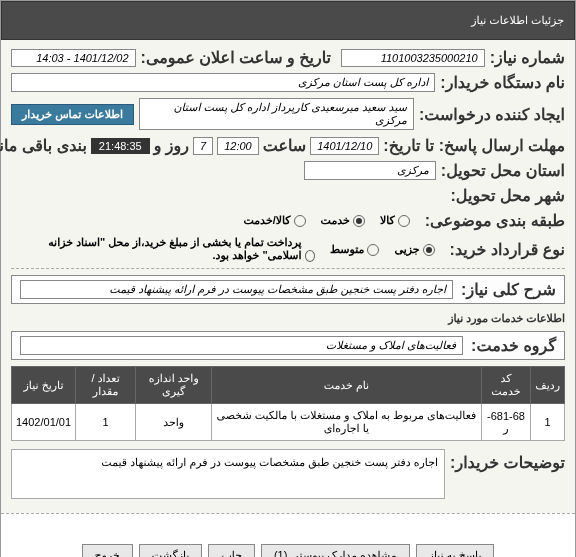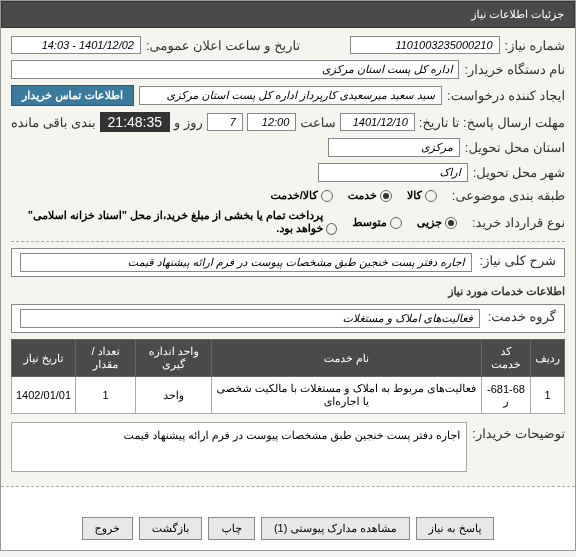--- a/index.html
+++ b/index.html
@@ -10,38 +10,39 @@
   direction: rtl;
   width: 576px;
 }
 .container {
   background: #fff;
   border: 1px solid #999;
 }
 .panel-header {
   background: #4a4a4a;
   color: #fff;
-  padding: 6px 10px;
+  padding: 12px 10px;
   font-size: 11px;
   border: 1px solid #333;
 }
 .panel-body {
   background: #f5f5f0;
   padding: 8px 10px;
 }
 .row {
   display: flex;
   align-items: center;
   margin-bottom: 6px;
   gap: 5px;
 }
 .label {
   color: #333;
   white-space: nowrap;
-  font-size: 13px;
+  font-size: 16px;
+  font-weight: bold;
 }
 .val-box {
   border: 1px solid #888;
   background: #fff;
   padding: 2px 6px;
   min-height: 18px;
   display: inline-flex;
   align-items: center;
   font-size: 11px;
   font-style: italic;
@@ -56,21 +57,21 @@
   padding: 3px 10px;
   border: 1px solid #2a5a7c;
   font-size: 11px;
   cursor: pointer;
   font-weight: bold;
 }
 .dark-tag {
   background: #333;
   color: #fff;
   padding: 2px 8px;
-  font-size: 14px;
+  font-size: 11px;
 }
 .divider {
   border: none;
   border-top: 1px dashed #aaa;
   margin: 4px 0;
 }
 .radio-line {
   display: flex;
   align-items: center;
   gap: 15px;
@@ -196,21 +197,20 @@
       <span class="label">بندی باقی مانده</span>
     </div>
 
     <div class="row">
       <span class="label">استان محل تحویل:</span>
       <span class="val-box" style="width:132px">مرکزی</span>
     </div>
 
     <div class="row">
       <span class="label">شهر محل تحویل:</span>
-      <span class="val-box" style="width:150px">اراک</span>
     </div>
 
     <div class="radio-line">
       <span class="label">طبقه بندی موضوعی:</span>
       <span class="radio-item">
         <span class="radio"></span>
         <span>کالا</span>
       </span>
       <span class="radio-item">
         <span class="radio sel"></span>

